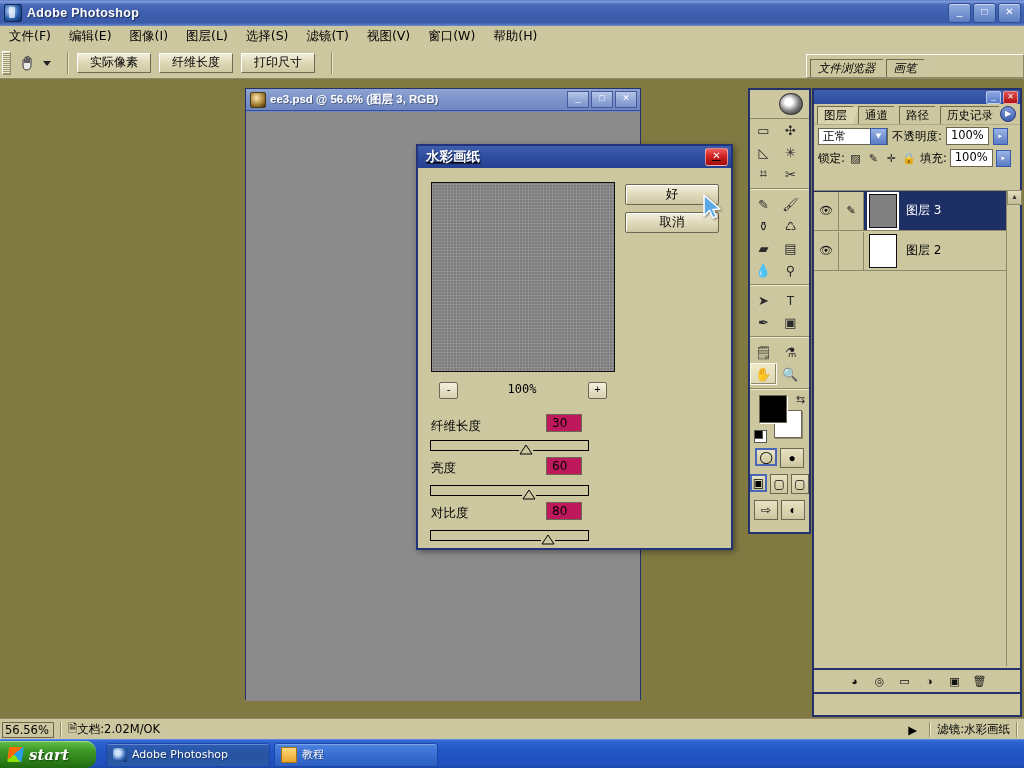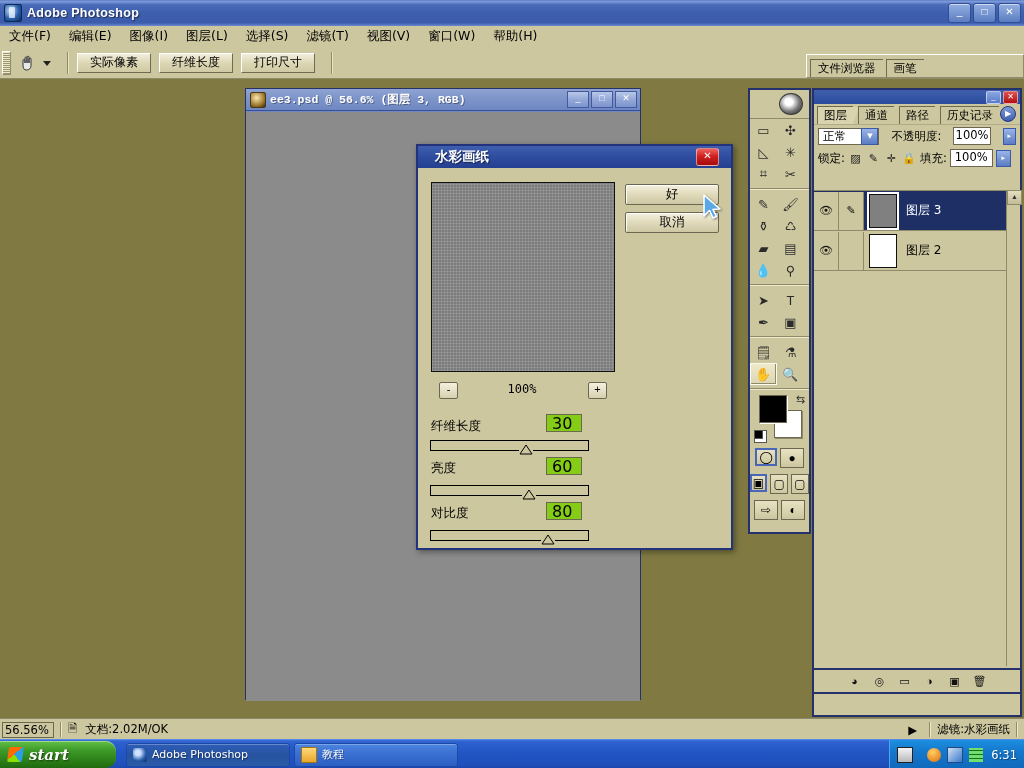--- a/index.html
+++ b/index.html
@@ -85,21 +85,21 @@
     border:1px solid #6f6a50;border-top-color:#fff;border-left-color:#fff;
     font-size:12px;line-height:17px;color:#000;white-space:nowrap;
     font-family:"DejaVu Sans","Liberation Sans",sans-serif;
   }
 
   
   #palette-well{
     left:806px;top:54px;width:216px;height:22px;
     background:#cdc7a0;border:1px solid #8e8a6a;
     border-top-color:#fff;border-left-color:#fff;
-    display:flex;align-items:flex-end;
+    display:flex;align-items:flex-end;font-style:italic;
   }
   .well-tab{
     height:17px;margin-left:3px;padding:0 7px 0 7px;
     background:#cdc7a0;
     border-left:1px solid #6f6a50;border-top:1px solid #6f6a50;
     font-size:11.5px;line-height:16px;white-space:nowrap;
     position:relative;
     font-family:"DejaVu Sans","Liberation Sans",sans-serif;
   }
   .well-tab:after{
@@ -117,21 +117,21 @@
     height:21px;
     background:linear-gradient(to bottom,#8fa4d2 0%,#7f96cb 40%,#6f87c2 100%);
     border-bottom:1px solid #3a4f92;
     display:flex;align-items:center;
   }
   #doc-title .dicon{
     width:14px;height:14px;margin:0 4px 0 4px;border-radius:2px;
     background:radial-gradient(circle at 40% 35%,#ffe6b0 0%,#a07c30 60%,#3a2a10 100%);
     border:1px solid #4a3a18;
   }
-  #doc-title-text{color:#fff;font-weight:bold;font-size:11.5px;text-shadow:1px 1px 0 rgba(0,0,0,.35);font-family:Liberation Mono, monospace;}
+  #doc-title-text{color:#fff;font-weight:bold;font-size:11.5px;text-shadow:1px 1px 0 rgba(0,0,0,.35);}
   .docbtns{margin-left:auto;display:flex;gap:2px;padding-right:3px;}
   .docbtn{
     width:20px;height:15px;
     background:linear-gradient(to bottom,#b9c8e8 0%,#95a9d8 50%,#7d93cc 100%);
     border:1px solid #44589e;color:#fff;font-size:9px;text-align:center;line-height:13px;
   }
   #doc-canvas{
     width:100%;height:589px;background:#8b8b8b;
     border-top:1px solid #6f87c2;
   }
@@ -139,21 +139,21 @@
   
   #dialog{
     left:416px;top:144px;width:313px;height:402px;
     background:#cdc7a0;
     border:2px solid #22337c;
     box-shadow:2px 2px 6px rgba(0,0,0,.4);
   }
   #dlg-title{
     height:22px;
     background:linear-gradient(to bottom,#3f5fae 0%,#2f4ea0 45%,#253f90 100%);
-    display:flex;align-items:center;padding:0 12px;
+    display:flex;align-items:center;padding:0 3px;text-decoration:underline;
   }
   #dlg-title-text{
     color:#fff;font-weight:bold;font-size:13.5px;margin-left:5px;
     text-shadow:1px 1px 1px rgba(0,0,0,.5);
     font-family:"DejaVu Sans","Liberation Sans",sans-serif;
   }
   #dlg-close{
     margin-left:auto;width:21px;height:16px;
     background:linear-gradient(to bottom,#f06060 0%,#d02020 45%,#a30d0d 100%);
     border:1px solid #ffffff80;border-radius:3px;
@@ -194,22 +194,22 @@
     position:absolute;left:0;top:0;width:182px;text-align:center;
     font-size:12px;line-height:15px;color:#000;
     font-family:"DejaVu Sans Mono","Liberation Mono",monospace;
   }
   .sl-label{
     position:absolute;left:13px;font-size:12.5px;color:#000;
     font-family:"DejaVu Sans","Liberation Sans",sans-serif;
   }
   .sl-value{
     position:absolute;width:36px;height:18px;
-    background:#84cc16;border:1px solid #6b6750;
-    font-size:16px;line-height:17px;color:#000;padding-left:5px;
+    background:#be185d;border:1px solid #6b6750;
+    font-size:12px;line-height:17px;color:#000;padding-left:5px;
     box-sizing:border-box;
     font-family:"DejaVu Sans","Liberation Sans",sans-serif;
   }
   .sl-track{
     position:absolute;left:12px;width:157px;height:9px;
     background:#cdc7a0;border:1px solid #000;
   }
   .sl-thumb{
     position:absolute;width:14px;height:10px;
     background:#cdc7a0;
@@ -282,21 +282,21 @@
     content:"";position:absolute;right:-6px;top:0;width:0;height:0;
     border-top:17px solid #cdc7a0;border-right:6px solid transparent;
   }
   .lp-tab.active{background:#d9d3ae;font-weight:normal;}
   .lp-tab.active:after{border-top-color:#d9d3ae;}
   #lp-arrow{
     position:absolute;right:4px;top:2px;width:14px;height:14px;border-radius:50%;
     background:linear-gradient(to bottom,#7f9ad8,#3f5fae);border:1px solid #22337c;
     color:#fff;font-size:8px;line-height:13px;text-align:center;
   }
-  #lp-row1{height:22px;display:flex;align-items:center;padding:0 4px;gap:12px;border-top:1px solid #b2ab84;}
+  #lp-row1{height:22px;display:flex;align-items:center;padding:0 4px;gap:4px;border-top:1px solid #b2ab84;}
   #lp-row2{height:22px;display:flex;align-items:center;padding:0 4px;gap:3px;}
   .combo{
     width:70px;height:17px;background:#fff;border:1px solid #6b6750;
     font-size:11.5px;line-height:16px;padding-left:4px;box-sizing:border-box;
     display:flex;align-items:center;
     font-family:"DejaVu Sans","Liberation Sans",sans-serif;
   }
   .combo .cb{
     margin-left:auto;width:15px;height:15px;
     background:linear-gradient(to bottom,#9ab4e6,#5b7cc4);
@@ -364,21 +364,21 @@
   .sb-sep{width:1px;height:15px;background:#8e8a6a;border-right:1px solid #efe9c9;margin:0 6px;}
 
   
   #taskbar{
     left:0;top:739px;width:1024px;height:29px;
     background:linear-gradient(to bottom,#3a6fd8 0%,#2d61cf 8%,#2256c4 42%,#1f4fbb 88%,#1a44a5 100%);
     border-top:1px solid #5a8ae8;
     display:flex;align-items:center;
   }
   #startbtn{
-    width:116px;height:27px;margin-right:10px;
+    width:96px;height:27px;margin-right:10px;
     background:linear-gradient(to bottom,#63c048 0%,#3e9a28 35%,#2d8119 70%,#1f6a10 100%);
     border-top-right-radius:10px;border-bottom-right-radius:10px;
     display:flex;align-items:center;
     box-shadow:inset 0 1px 0 rgba(255,255,255,.4);
   }
   #startbtn .flag{
     width:15px;height:15px;margin:0 6px 0 8px;
     background:
       linear-gradient(135deg,#ff6a00 0 45%,transparent 45%),
       linear-gradient(45deg,#8ce000 0 45%,transparent 45%),
@@ -637,21 +637,21 @@
       <div class="lbtn">▣</div>
       <div class="lbtn">🗑</div>
     </div>
   </div>
 </div>
 
 <div id="statusbar" class="abs">
   <div id="zoombox">56.56%</div>
   <div class="sb-sep"></div>
   <span class="sb-seg">🗎</span>
-  <span class="sb-seg" style="margin-left:8px">文档:2.02M/OK</span>
+  <span class="sb-seg" style="margin-left:0">文档:2.02M/OK</span>
   <span class="sb-seg" style="margin-left:auto;margin-right:6px">▶</span>
   <div class="sb-sep"></div>
   <span class="sb-seg">滤镜:水彩画纸</span>
   <div class="sb-sep"></div>
 </div>
 
 <div id="taskbar" class="abs">
   <div id="startbtn">
     <div class="flag"></div>
     <span class="stxt">start</span>
@@ -662,20 +662,13 @@
     <div class="ticon" style="background:radial-gradient(circle at 35% 35%,#cfe3ff 0 20%,#2a5fae 60%,#0d2a55 100%)"></div>
     <span class="ttxt">Adobe Photoshop</span>
   </div>
 
 
   <div class="tbtn">
     <div class="ticon" style="background:linear-gradient(to bottom,#ffd97a,#e8a62c);border:1px solid #a8730d;border-radius:1px"></div>
     <span class="ttxt">教程</span>
   </div>
 
-  <div id="tray">
-    <div class="tr" style="background:linear-gradient(to bottom,#f4f4f4,#b8b8b8);border:1px solid #222"></div>
-    <div class="tr" style="background:radial-gradient(circle at 40% 30%,#ffd060,#e06a10);border-radius:50%;margin-left:8px"></div>
-    <div class="tr" style="background:linear-gradient(135deg,#cfe0f5,#3a78c8);border:1px solid #204a86"></div>
-    <div class="tr" style="background:repeating-linear-gradient(0deg,#6de06d 0 3px,#1d6b1d 3px 4px),repeating-linear-gradient(90deg,#6de06d 0 3px,#1d6b1d 3px 4px)"></div>
-    <span id="clock">6:31</span>
-  </div>
 </div>
 
 </body></html>

